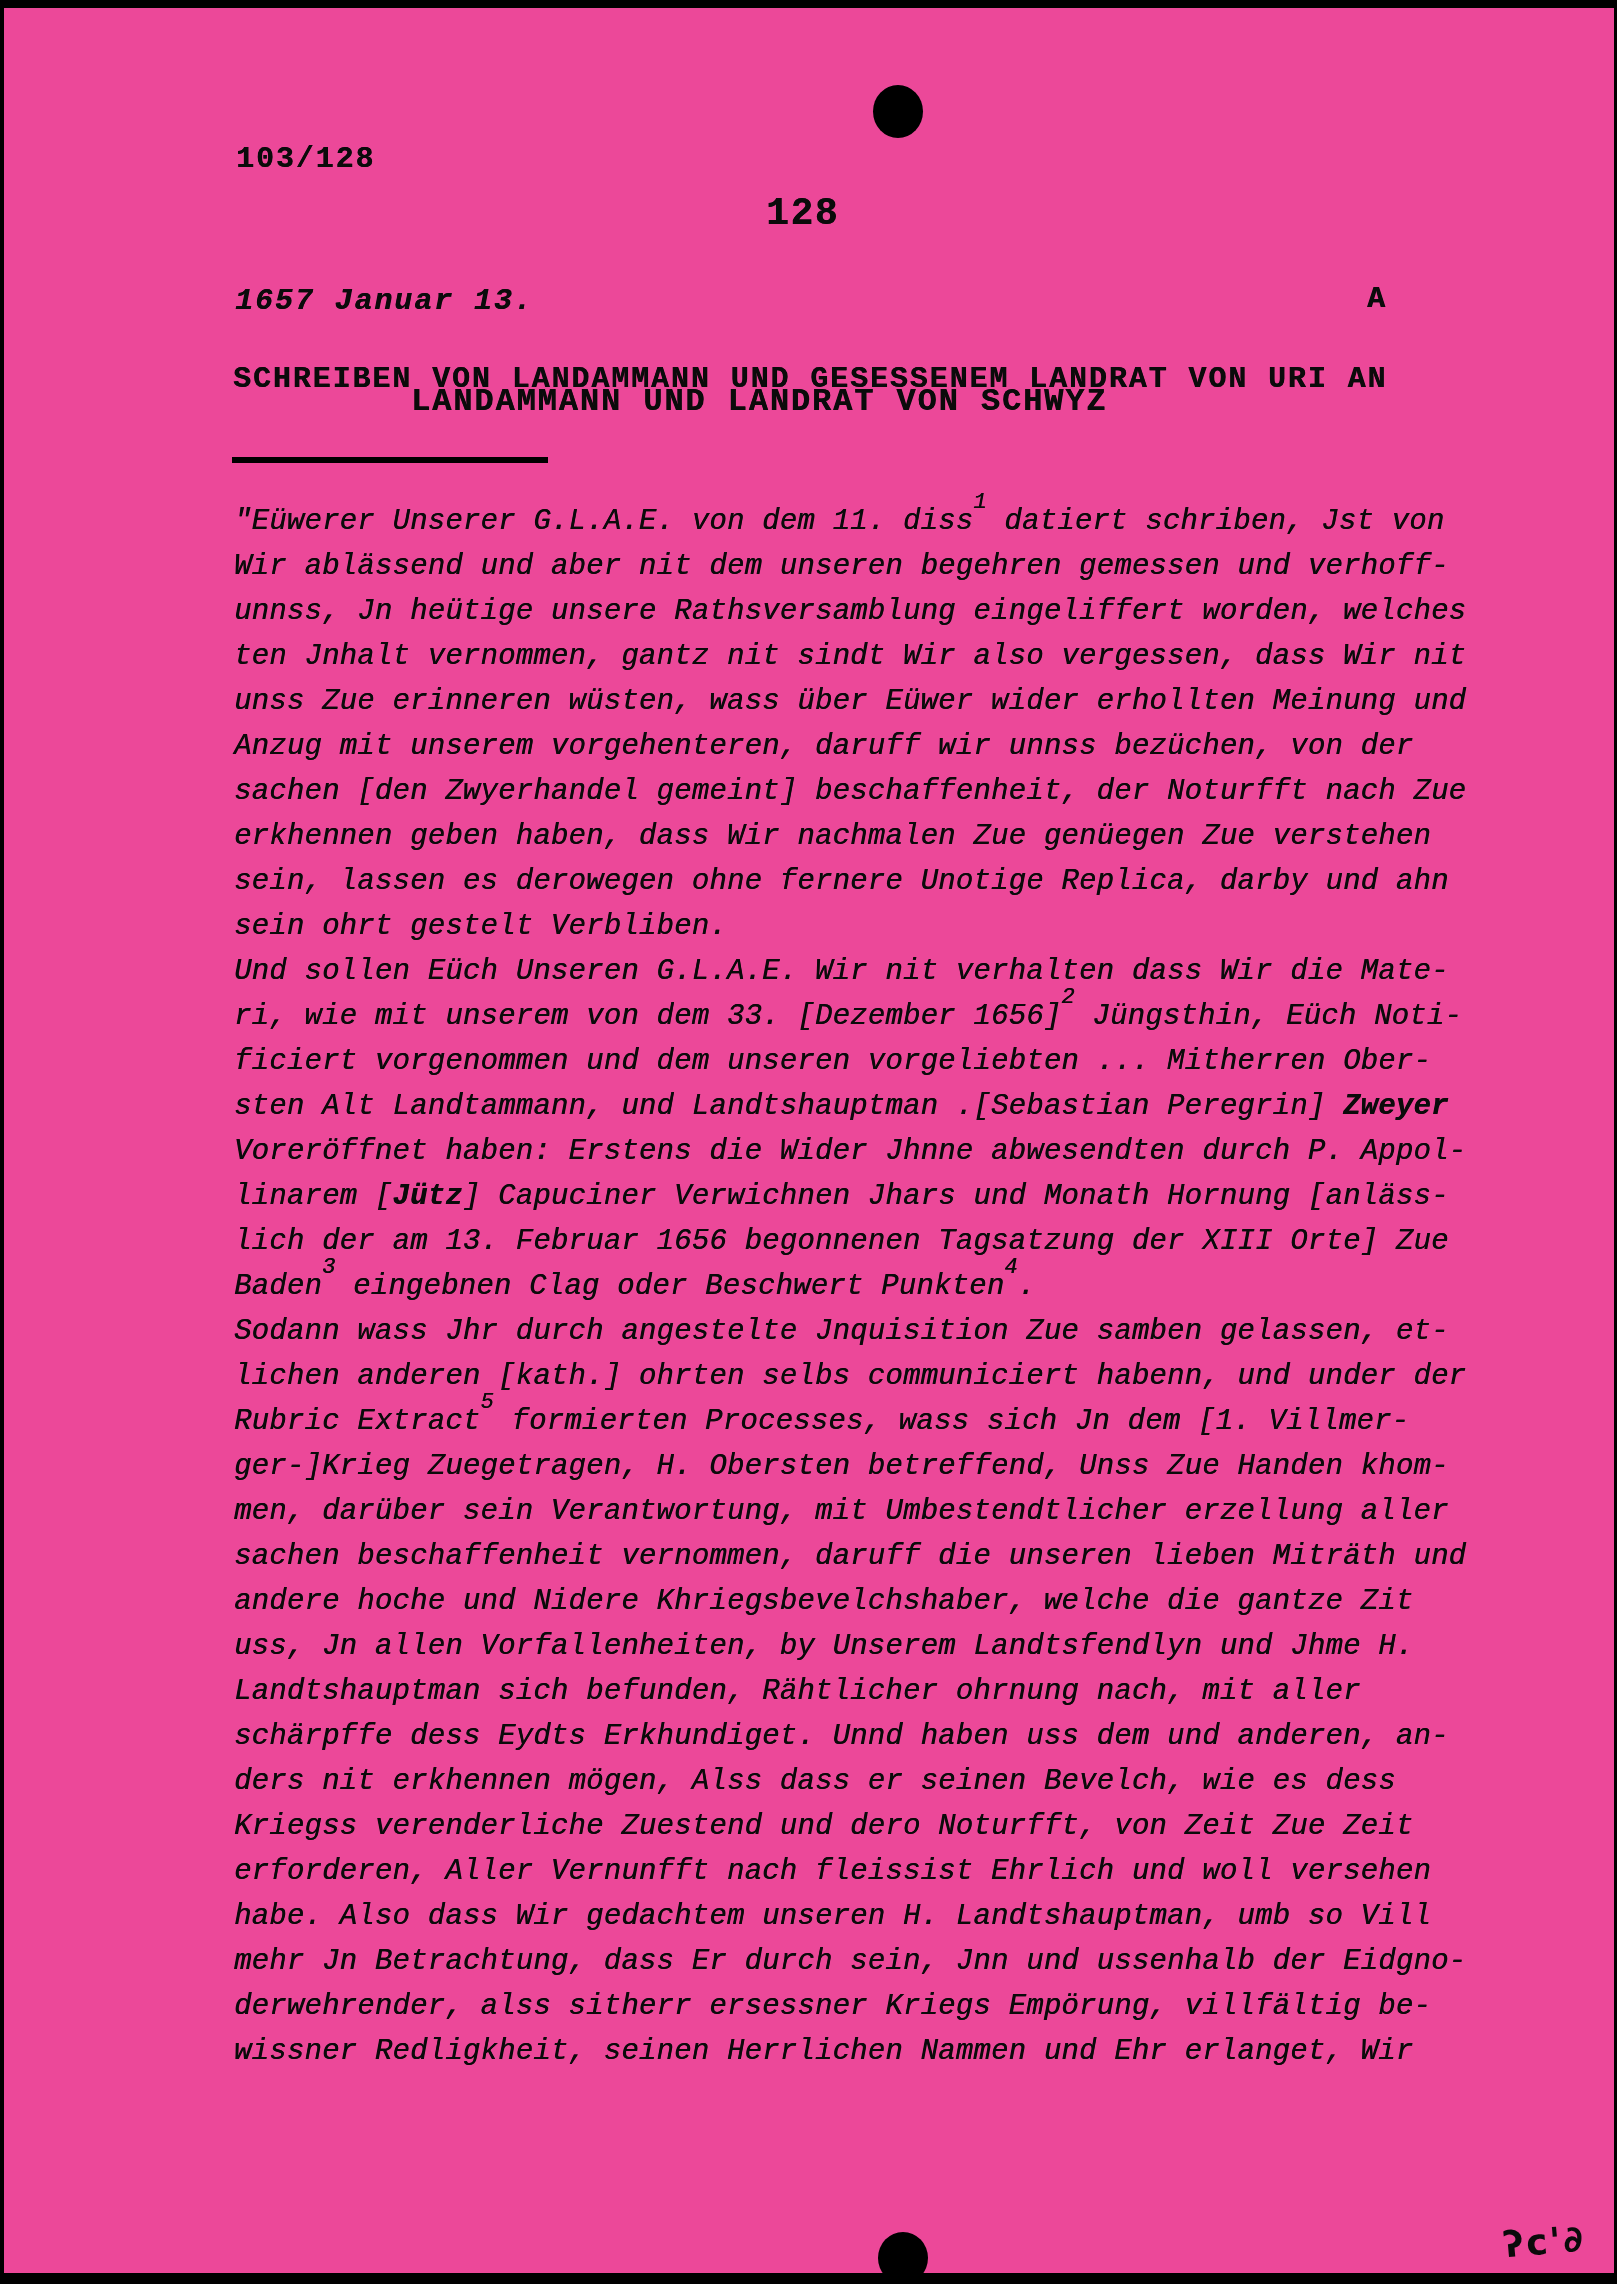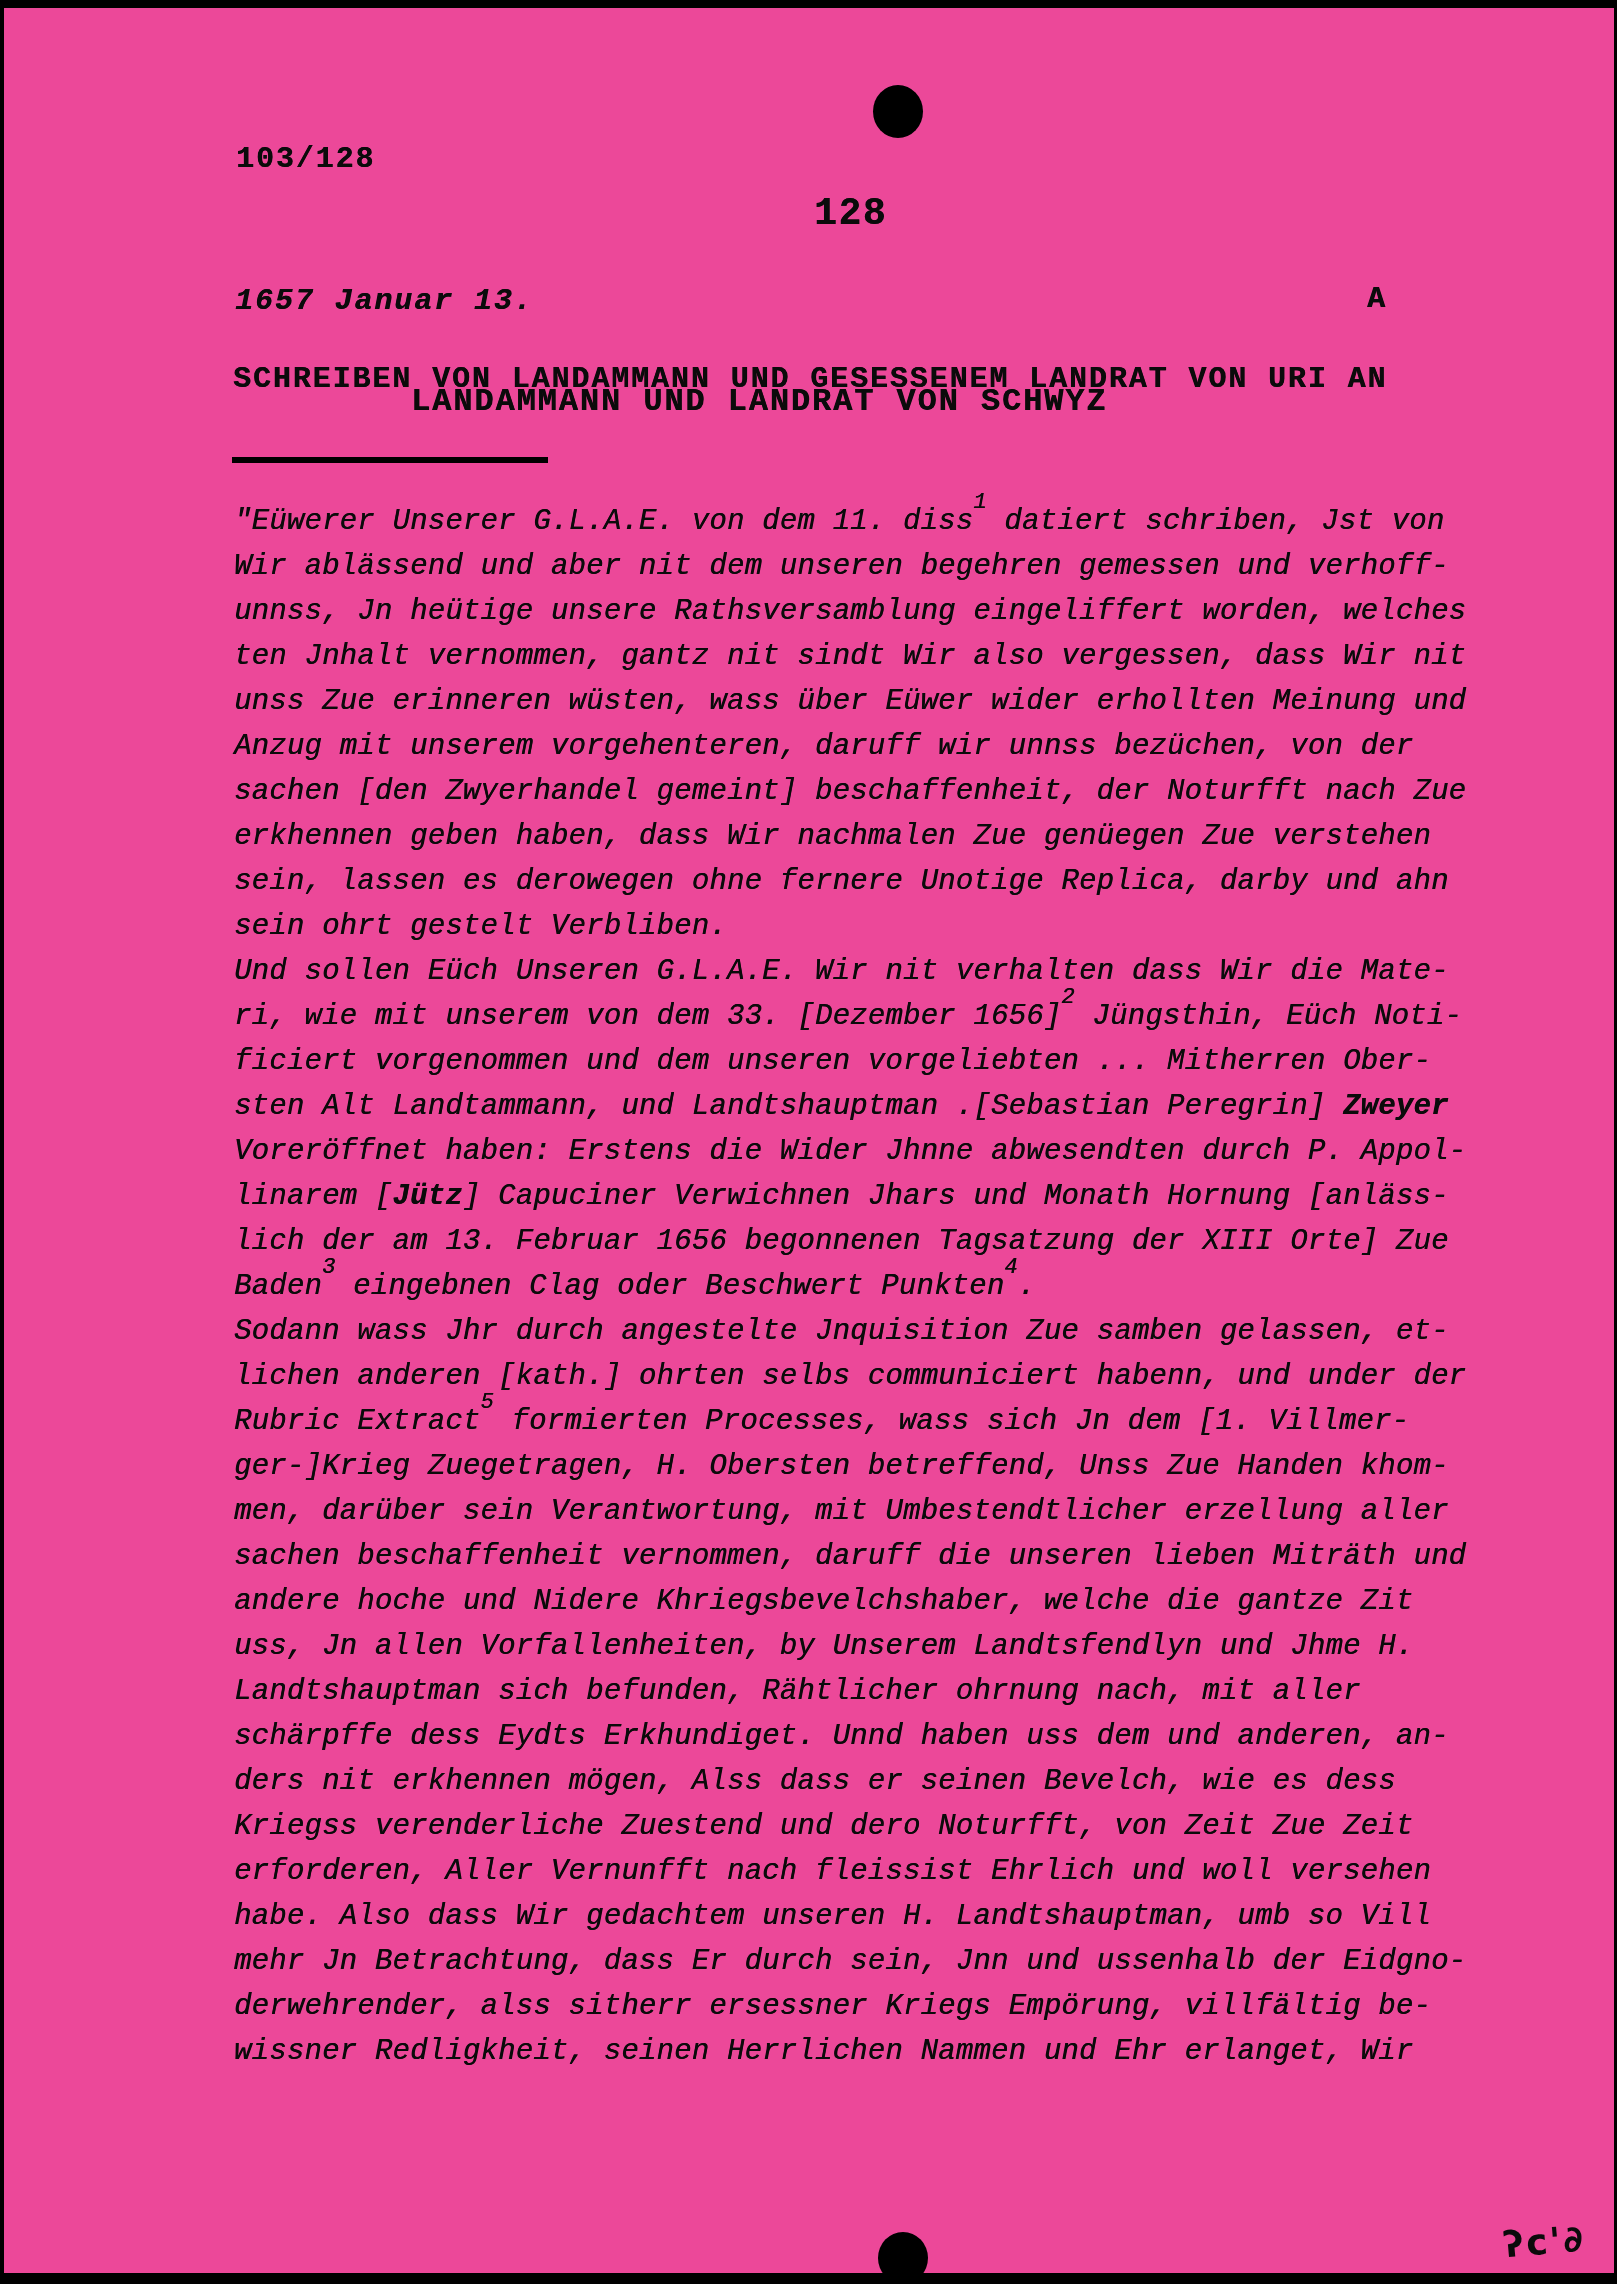--- a/index.html
+++ b/index.html
@@ -32,21 +32,21 @@
   .punch-top    { left: 873px; top: 85px;  width: 50px; height: 53px; }
   .punch-bottom { left: 878px; top: 2232px; width: 50px; height: 52px; }
 
   .typew { text-shadow: 0.4px 0 currentColor; }
 
   .sheetnum {
     position: absolute; left: 236px; top: 142px;
     font-size: 30px; font-weight: 700; letter-spacing: 1.9px; white-space: nowrap;
   }
   .docnum {
-    position: absolute; left: 814px; top: 192px;
+    position: absolute; left: 766px; top: 192px;
     font-size: 38px; font-weight: 700; letter-spacing: 1.6px; white-space: nowrap;
   }
   .dateline {
     position: absolute; left: 235px; top: 284px;
     font-size: 30px; font-weight: 700; letter-spacing: 1.9px; white-space: nowrap; font-style: italic;
   }
   .copyletter {
     position: absolute; left: 1367px; top: 282px;
     font-size: 30px; font-weight: 700;
   }

